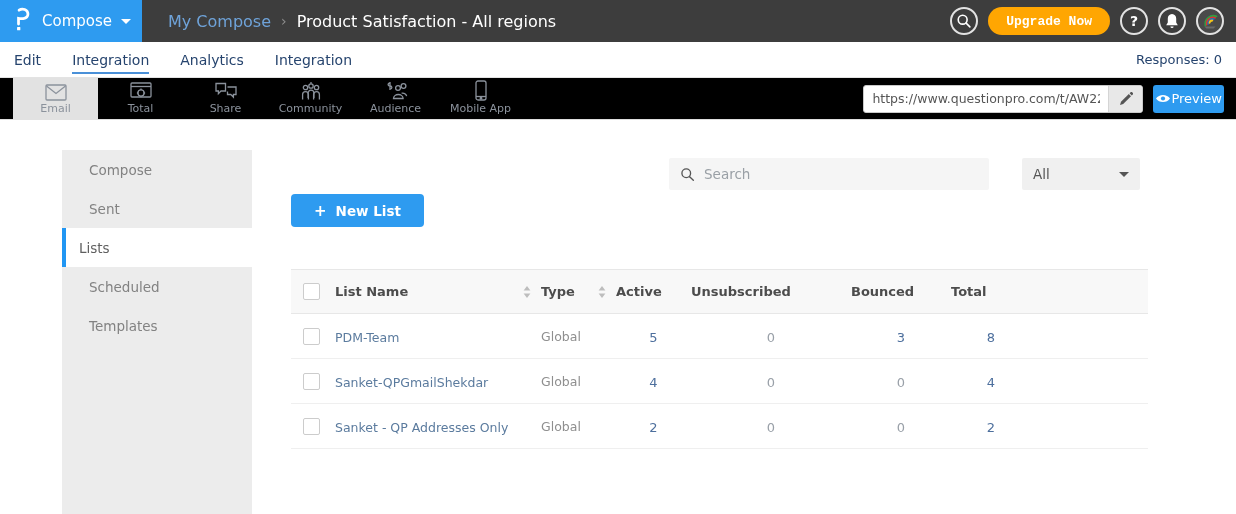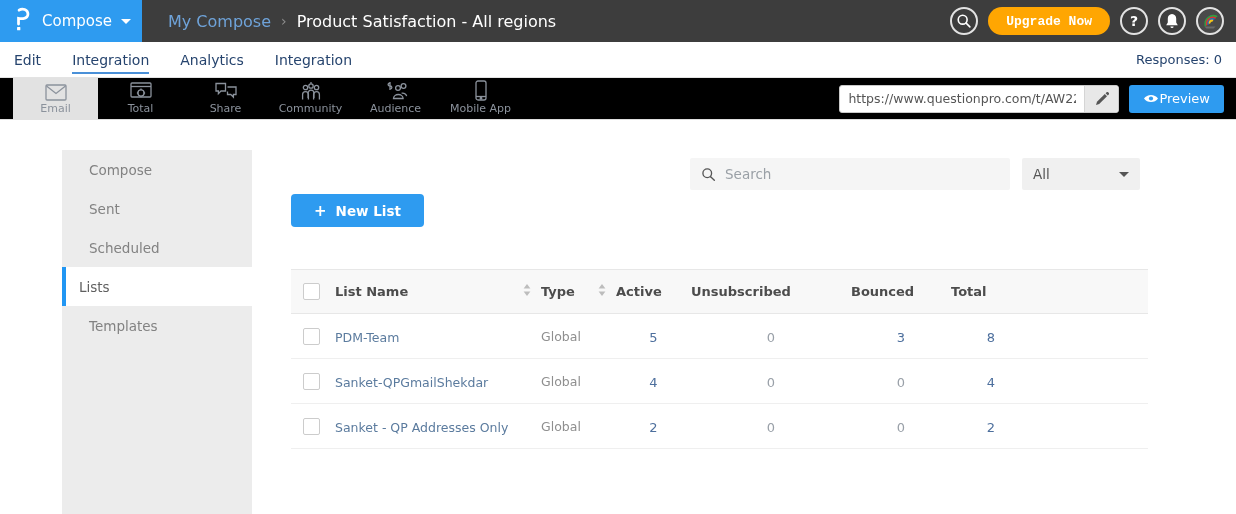--- a/index.html
+++ b/index.html
@@ -40,44 +40,44 @@
   .dtab.active { background: #e2e2e2; }
   .dtab .dicon { height: 19px; display: flex; align-items: flex-end; }
   .dtab svg { stroke: #8b929c; fill: none; stroke-width: 1.3; }
   .dlabel { font-size: 11px; line-height: 12px; }
   .toolbar-right { margin-left: auto; display: flex; align-items: center; gap: 10px; margin-right: 12px; }
   .url-box { width: 280px; height: 28px; background: #fff; border: 1px solid #c9c9c9; border-radius: 3px; display: flex; align-items: stretch; overflow: hidden; }
   .url-box input { flex: 1; min-width: 0; border: none; outline: none; background: transparent; font-size: 12.5px; color: #555;
     padding: 0 8px; font-family: inherit; }
   .url-edit { width: 34px; background: #e8e8e8; border: none; border-left: 1px solid #d5d5d5; display: flex; align-items: center;
     justify-content: center; cursor: pointer; padding: 0; }
-  .preview-btn { height: 28px; padding: 0 14px; background: #2e9bf0; border: none; border-radius: 3px; color: #fff; font-size: 13px;
+  .preview-btn { height: 28px; padding: 0 2px; background: #2e9bf0; border: none; border-radius: 3px; color: #fff; font-size: 13px;
     display: flex; align-items: center; cursor: pointer; font-family: inherit; text-align: center; }
   
   .content { position: absolute; top: 120px; left: 0; right: 0; bottom: 0; background: #fff; }
   .sidebar { position: absolute; left: 62px; top: 30px; bottom: 0; width: 190px; background: #ececec; }
   .side-item { height: 39px; display: flex; align-items: center; padding-left: 27px; font-size: 13.5px; color: #828282; cursor: pointer; }
   .side-item.active { background: #fff; color: #5f5f5f; border-left: 4px solid #2196f3; padding-left: 13px; }
   .main { position: absolute; left: 291px; top: 0; width: 857px; }
   .filter-row { display: flex; justify-content: flex-end; align-items: center; gap: 12px; margin-top: 38px; padding-right: 8px; }
   .searchbox { width: 320px; height: 32px; background: #f5f5f5; display: flex; align-items: center; gap: 9px; padding: 0 11px; border-radius: 2px; }
   .searchbox svg { stroke: #555; fill: none; stroke-width: 1.6; flex: 0 0 auto; }
   .searchbox input { flex: 1; min-width: 0; border: none; outline: none; background: transparent; font-size: 13.5px; color: #555; font-family: inherit; }
   .searchbox input::placeholder { color: #9aa0a6; }
   .dropdown { width: 118px; height: 32px; background: #f0f0f0; border-radius: 2px; display: flex; align-items: center;
-    justify-content: space-between; padding: 0 11px; font-size: 13.5px; color: #555; cursor: pointer; }
+    justify-content: space-between; padding: 0 11px; font-size: 13.5px; color: #555; cursor: pointer; margin-left: 21px; }
   .new-list { margin-top: 4px; height: 33px; padding: 0 23px; background: #2e9bf0; border: none; border-radius: 4px; color: #fff;
     font-size: 13.5px; font-weight: bold; display: inline-flex; align-items: center; gap: 9px; cursor: pointer; font-family: inherit; }
   .new-list .plus { font-size: 15px; font-weight: bold; }
   
   .list-table { width: 857px; margin-top: 42px; border-collapse: collapse; table-layout: fixed; }
   .list-table thead tr { background: #f8f8f8; height: 44px; border-top: 1px solid #e7e7e7; border-bottom: 1px solid #e7e7e7; }
   .list-table th { font-size: 13px; color: #4c4c4c; font-weight: bold; text-align: left; }
   .list-table tbody tr { height: 45px; border-bottom: 1px solid #efefef; }
-  .th-flex { display: flex; align-items: flex-start; }
+  .th-flex { display: flex; align-items: center; }
   .sort { margin-left: auto; margin-right: 10px; display: flex; cursor: pointer; }
   .c-check, .td-check { padding-left: 12px; }
   .checkbox { width: 17px; height: 17px; border: 1px solid #ccc; border-radius: 2px; background: #fff; cursor: pointer; }
   .c-num, .num { text-align: center; }
   .name-link { color: #5b7b9e; font-size: 12.5px; text-decoration: none; cursor: pointer; }
   .type { color: #8f8f8f; font-size: 12.5px; }
   .num a { color: #4d6f9d; font-size: 13px; text-decoration: none; cursor: pointer; }
   .num .zero { color: #99a0a8; font-size: 13px; }
 </style>
 </head>
@@ -225,22 +225,22 @@
         </svg>
         <span>Preview</span>
       </button>
     </div>
   </div>
 
   <div class="content">
     <aside class="sidebar">
       <div class="side-item">Compose</div>
       <div class="side-item">Sent</div>
+      <div class="side-item active">Lists</div>
       <div class="side-item">Scheduled</div>
-      <div class="side-item active">Lists</div>
       <div class="side-item">Templates</div>
     </aside>
 
     <main class="main">
       <div class="filter-row">
         <div class="searchbox">
           <svg width="15" height="15" viewBox="0 0 18 18">
             <circle cx="7.5" cy="7.5" r="5.2"></circle>
             <line x1="11.6" y1="11.6" x2="16" y2="16" stroke-linecap="round"></line>
           </svg>

